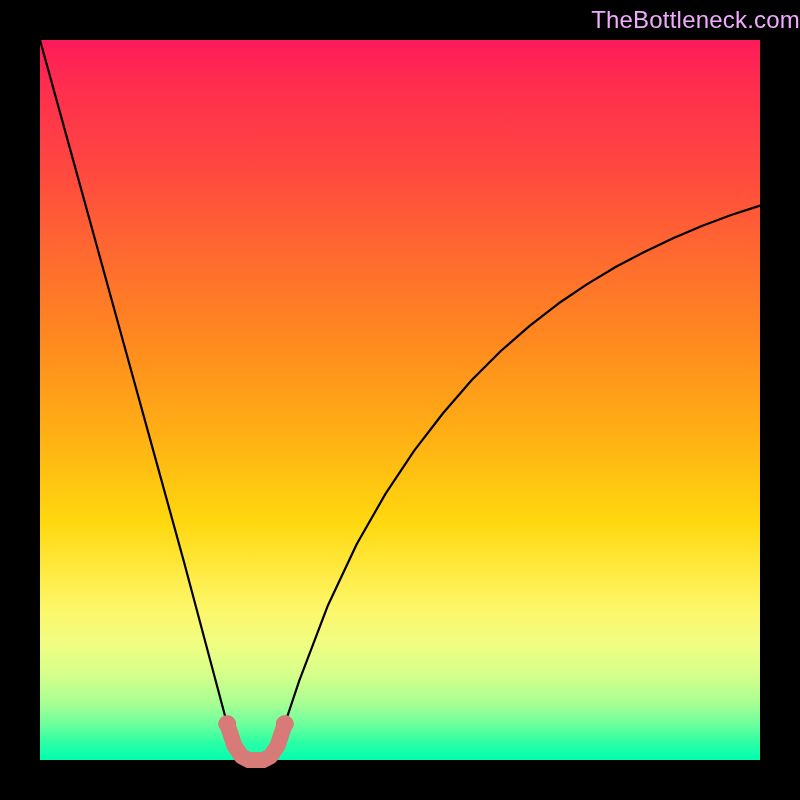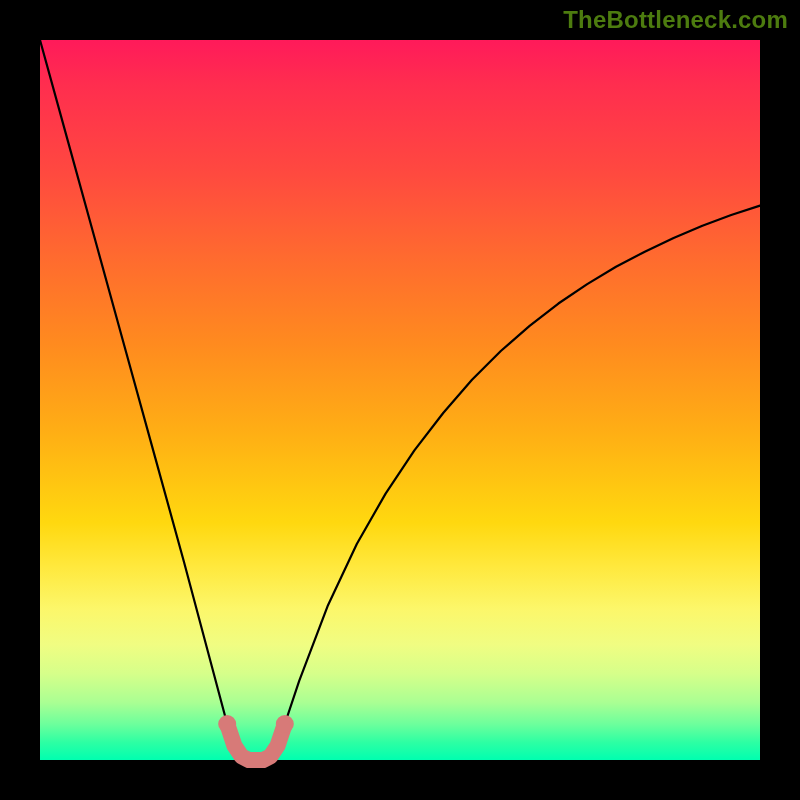--- a/index.html
+++ b/index.html
@@ -46,24 +46,24 @@
     position: absolute;
     left: 0;
     top: 0;
     width: 720px;
     height: 720px;
     overflow: visible;
   }
   .watermark {
     position: absolute;
     top: 6px;
-    right: 12px;
-    color: #4d7c0f;
+    right: 0;
+    color: #f0abfc;
     font-size: 24px;
-    font-weight: 700;
+    font-weight: 400;
     letter-spacing: 0.2px;
     user-select: none;
   }
 </style>
 </head>
 <body>
 
 <div class="frame">
   <div class="plot-area">
     <svg viewBox="0 0 720 720">

